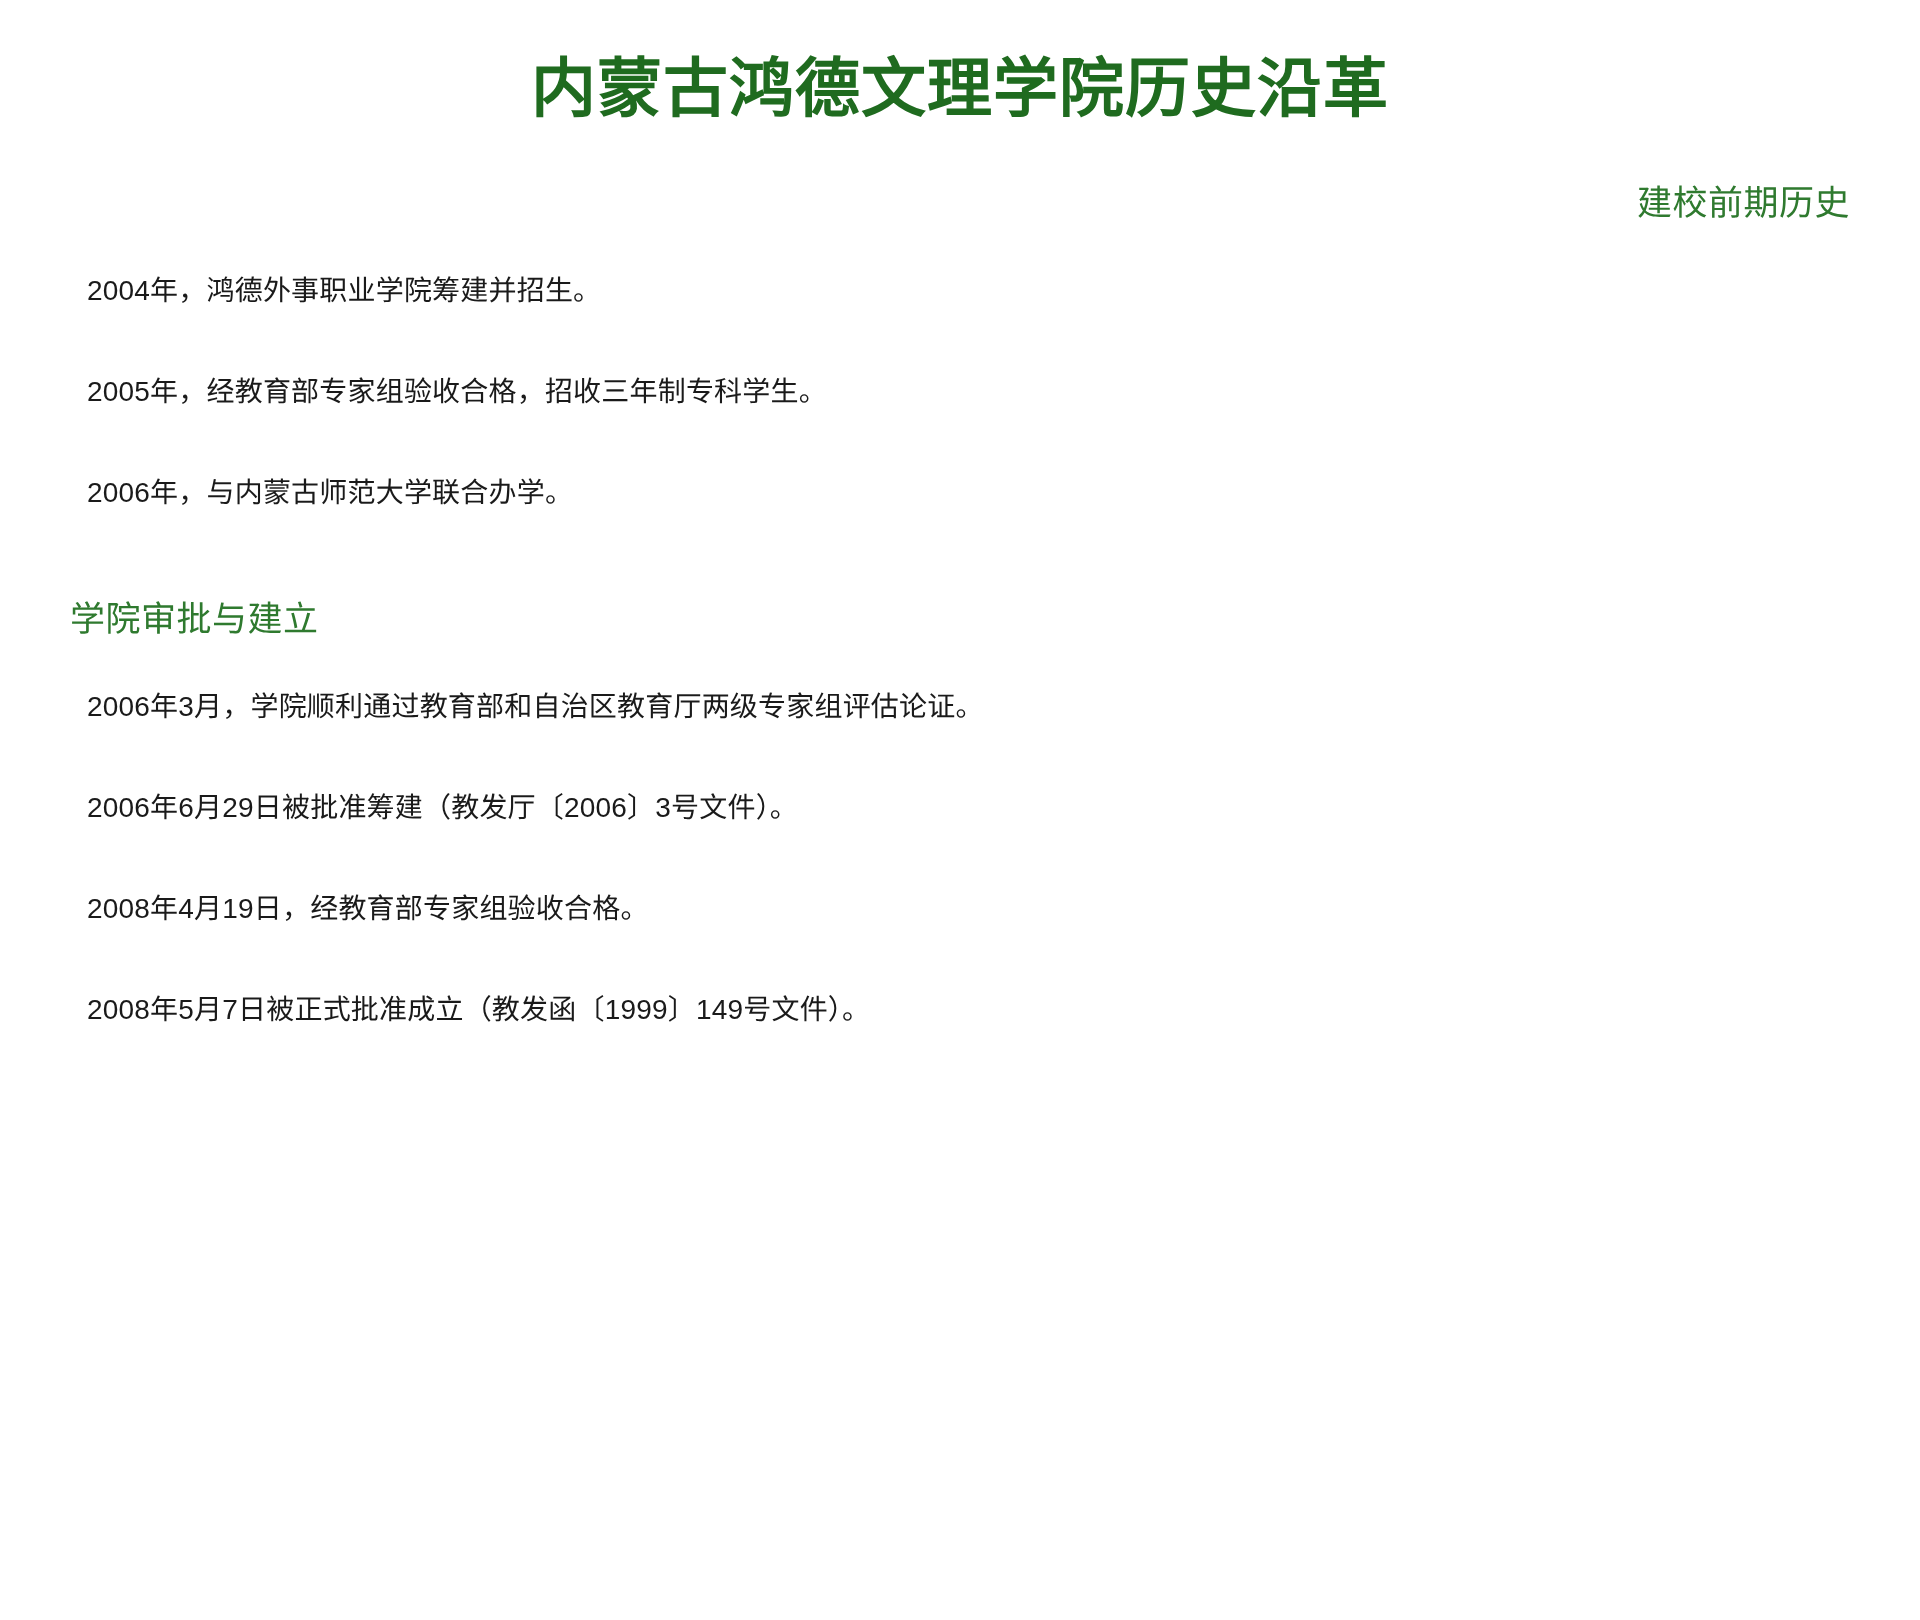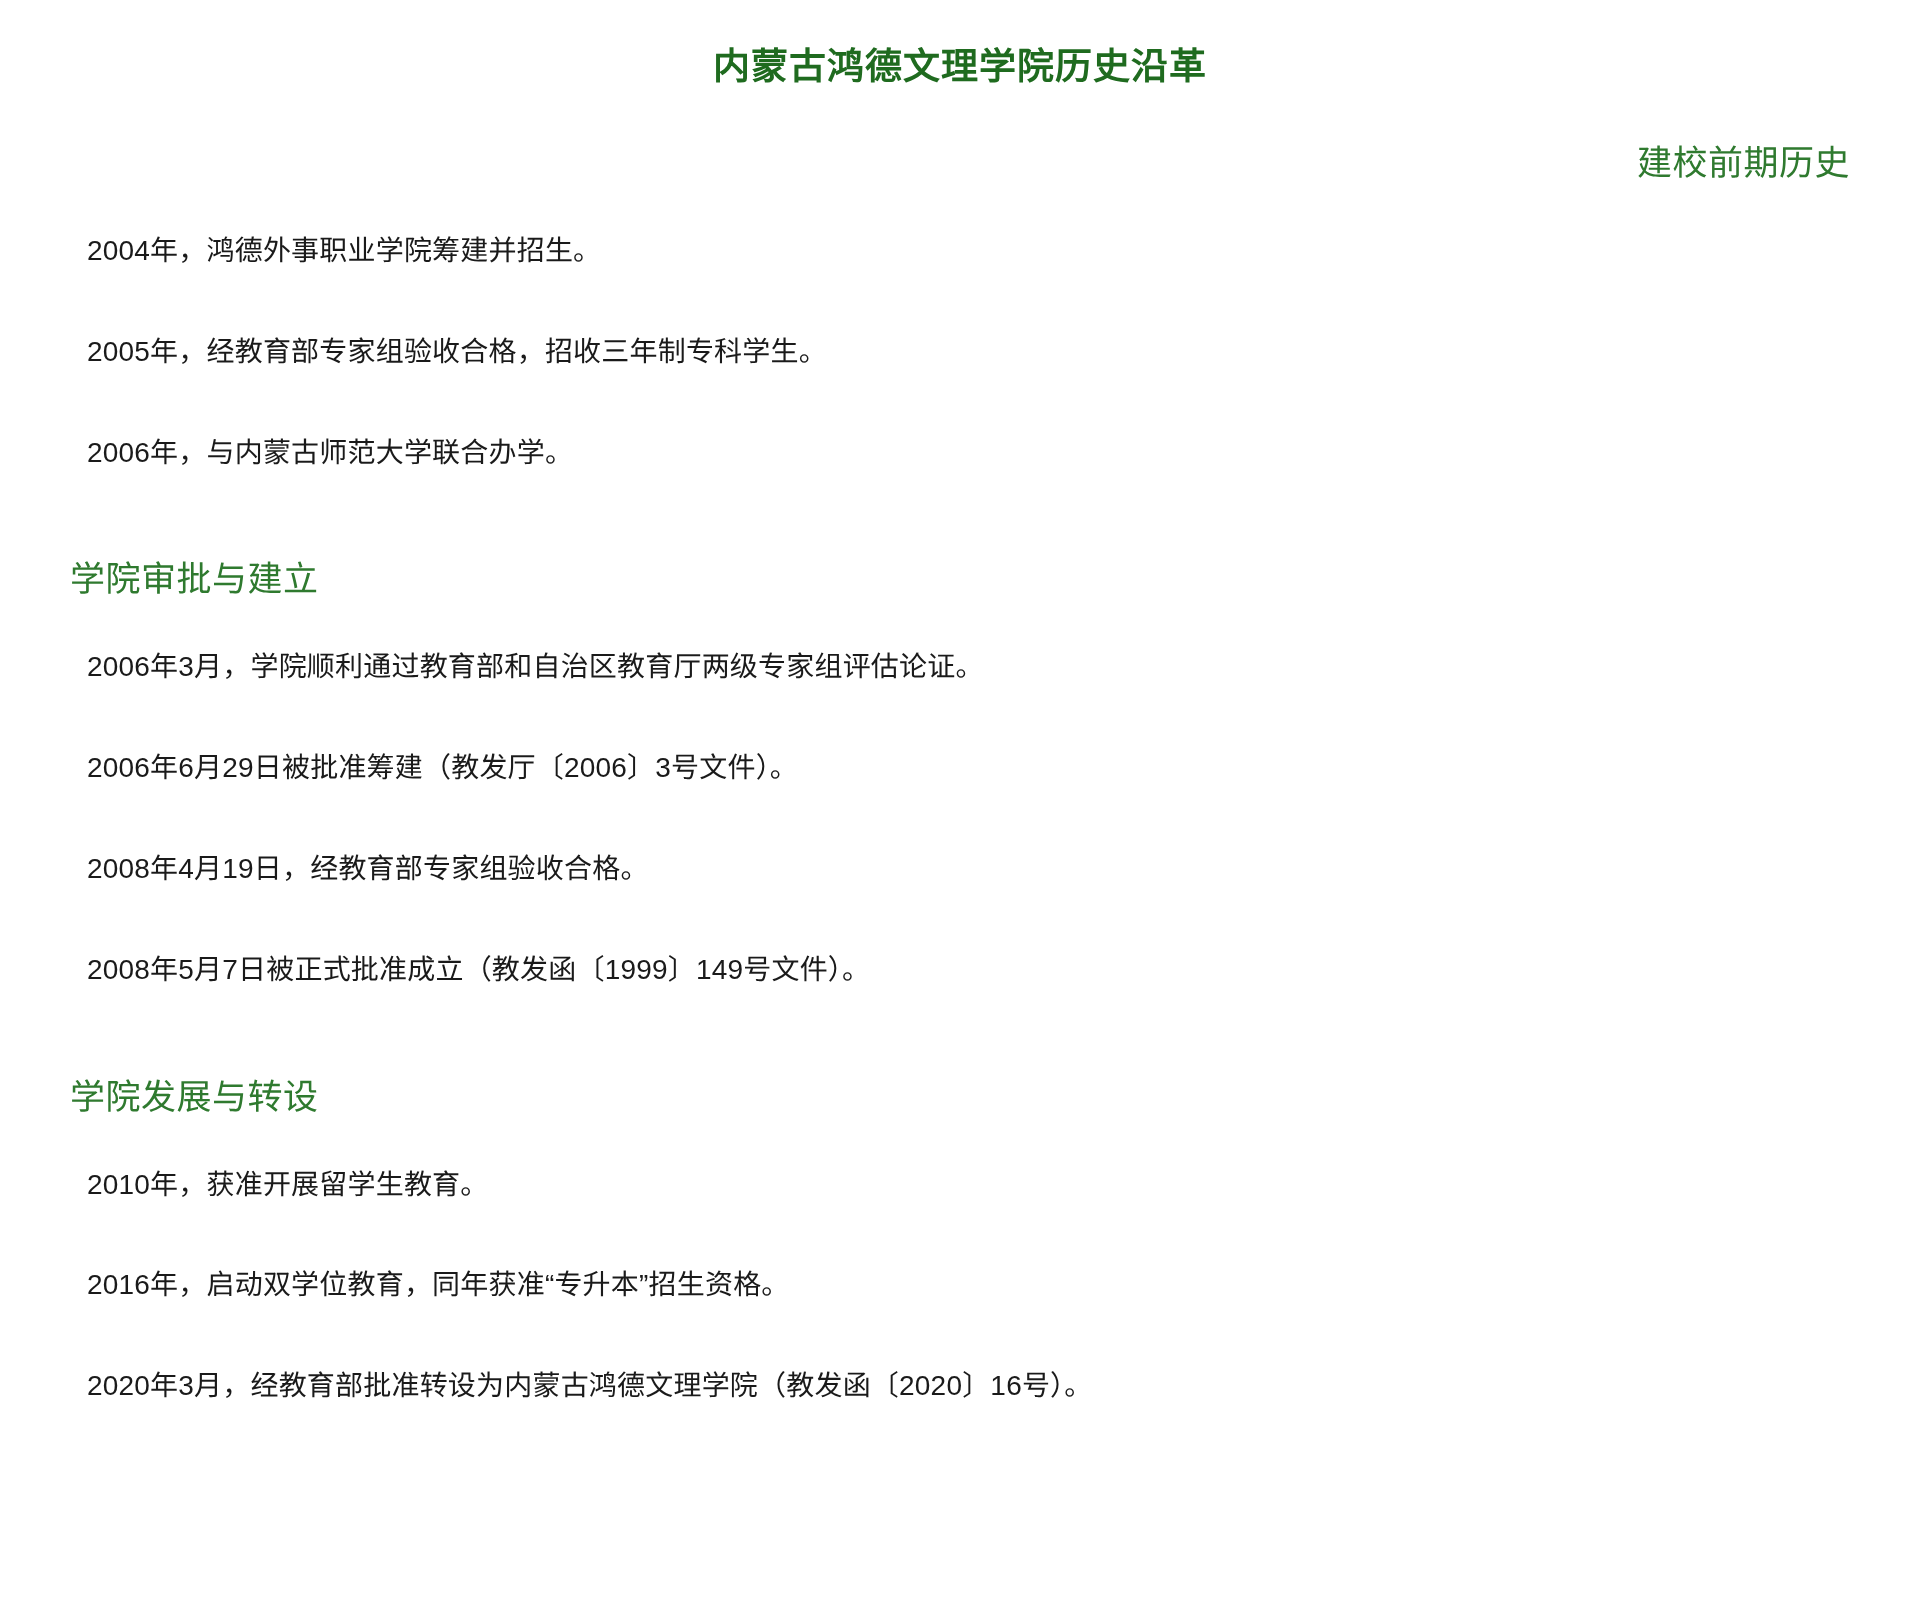--- a/index.html
+++ b/index.html
@@ -15,21 +15,21 @@
   }
   .page {
     width: 1920px;
     box-sizing: border-box;
     padding: 18px 70px 40px 70px;
   }
   .doc-title {
     margin: 0;
     padding: 18px 0 14px 0;
     text-align: center;
-    font-size: 37px;
+    font-size: 65px;
     font-weight: bold;
     color: #1f6b1f;
     letter-spacing: 1px;
   }
   .section {
     margin: 0;
     padding: 0;
   }
   .section-heading {
     margin: 0;
@@ -70,20 +70,14 @@
   </section>
 
   <section class="section">
     <h2 class="section-heading">学院审批与建立</h2>
     <p class="para">2006年3月，学院顺利通过教育部和自治区教育厅两级专家组评估论证。</p>
     <p class="para">2006年6月29日被批准筹建（教发厅〔2006〕3号文件）。</p>
     <p class="para">2008年4月19日，经教育部专家组验收合格。</p>
     <p class="para">2008年5月7日被正式批准成立（教发函〔1999〕149号文件）。</p>
   </section>
 
-  <section class="section">
-    <h2 class="section-heading">学院发展与转设</h2>
-    <p class="para">2010年，获准开展留学生教育。</p>
-    <p class="para">2016年，启动双学位教育，同年获准“专升本”招生资格。</p>
-    <p class="para">2020年3月，经教育部批准转设为内蒙古鸿德文理学院（教发函〔2020〕16号）。</p>
-  </section>
 
 </div>
 
 </body></html>

